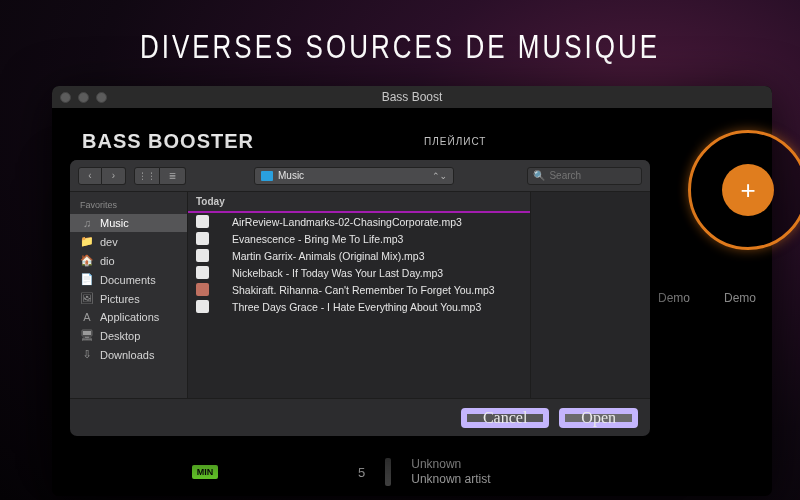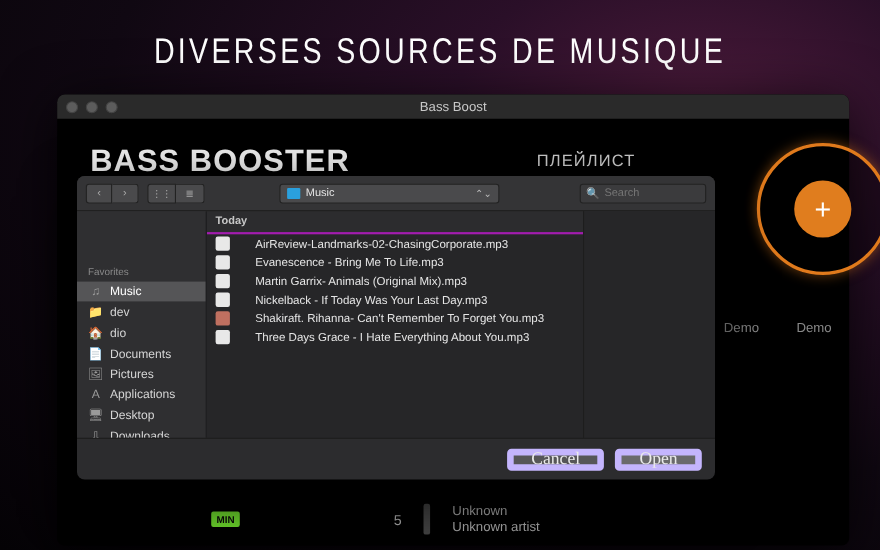--- a/index.html
+++ b/index.html
@@ -44,22 +44,22 @@
   .traffic-lights { display: flex; gap: 7px; }
   .tl { width: 11px; height: 11px; border-radius: 50%; background:#5c5c5c; border:1px solid #444; }
   .title-text {
     position: absolute; left:0; right:0; text-align:center;
     font-size: 12px; color: #c8c8c8;
   }
   .app-header {
     display:flex; align-items:center; gap: 170px;
     padding: 22px 30px 10px 30px;
   }
-  .brand { font-size: 28px; font-weight: 800; letter-spacing: 1px; color:#eee; }
-  .playlist-label { font-size: 15px; color:#ccc; letter-spacing:1px;text-align:right; }
+  .brand { font-size: 20px; font-weight: 800; letter-spacing: 1px; color:#eee; }
+  .playlist-label { font-size: 10px; color:#ccc; letter-spacing:1px;text-align:right; }
 
   
   .add-circle {
     position:absolute;
     right: -36px;
     top: 44px;
     width: 120px; height: 120px;
     border-radius: 50%;
     border: 3px solid #e07a1c;
     display:flex; align-items:center; justify-content:center;
@@ -139,21 +139,21 @@
   .search input {
     background:transparent; border:none; outline:none; color:#ccc;
     font-size:10px; width:100%;
   }
 
   .finder-body { flex:1; display:flex; min-height:0;}
   .sidebar {
     width:118px; background:#2f2f31; border-right:1px solid #1d1d1d;
     padding:6px 0; overflow:hidden;
   }
-  .side-head { font-size:9px; color:#8a8a8a; padding:2px 10px 4px;margin-top:42px; }
+  .side-head { font-size:9px; color:#8a8a8a; padding:2px 10px 4px; }
   .side-item {
     display:flex; align-items:center; gap:6px;
     padding:3px 10px; font-size:11px; color:#d5d5d5; cursor:default;
   }
   .side-item .ic { width:14px; text-align:center; color:#9a9a9a; font-size:11px;}
   .side-item.sel { background:#555557; color:#fff; }
   .filelist {
     flex:1; background:#262628; overflow:hidden;
   }
   .group-head {

